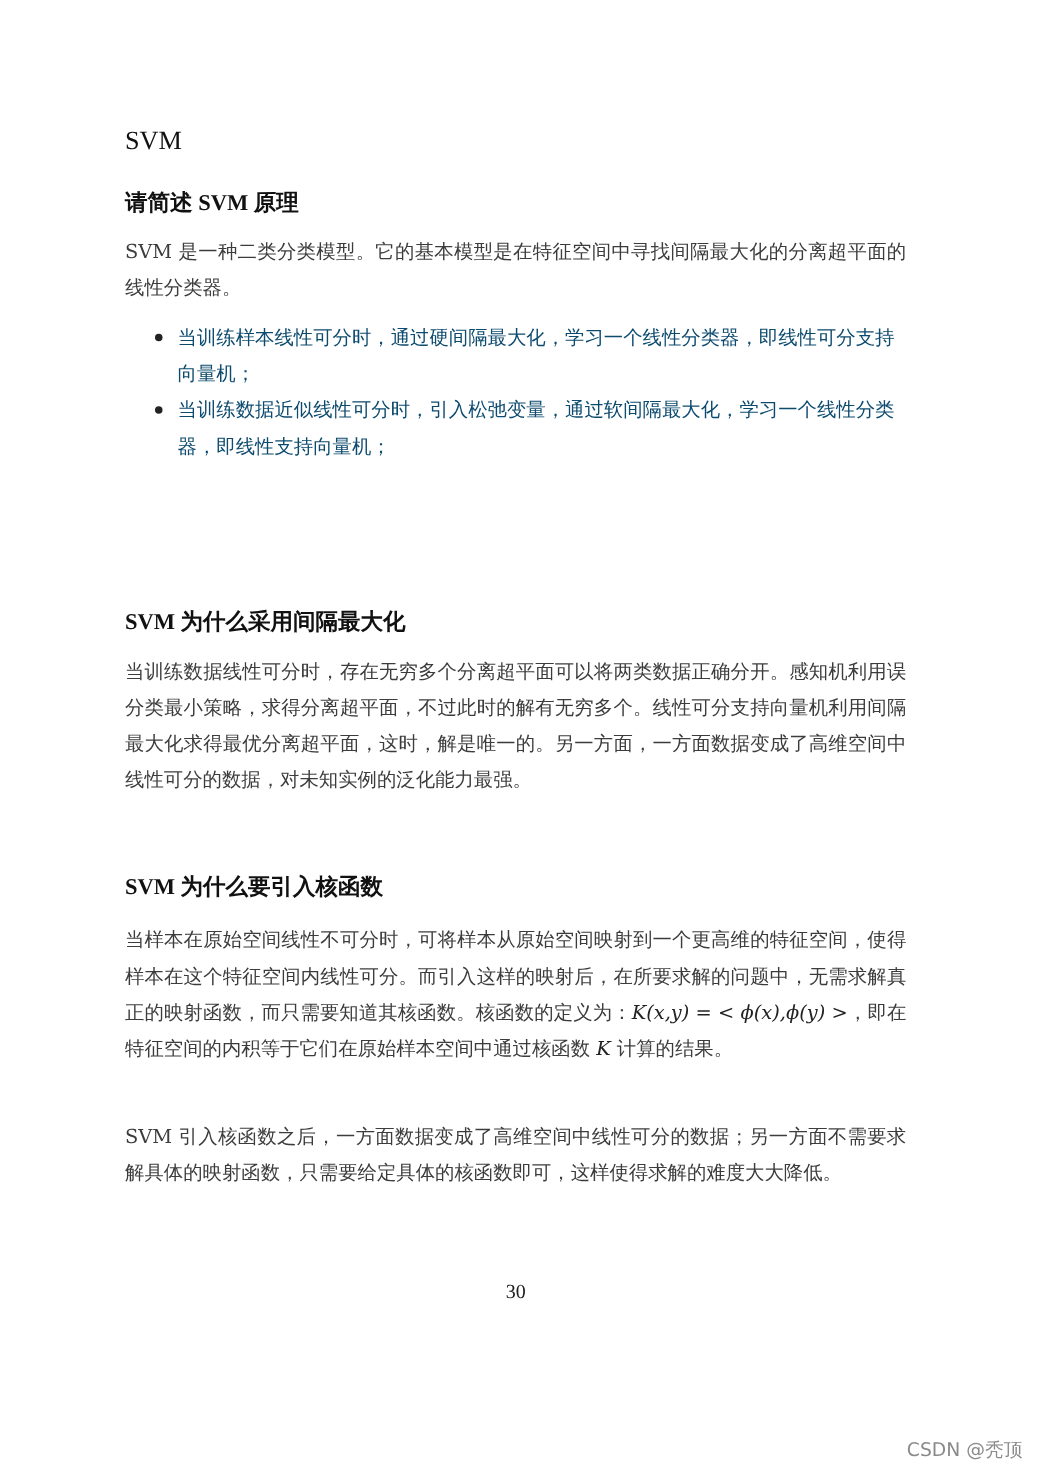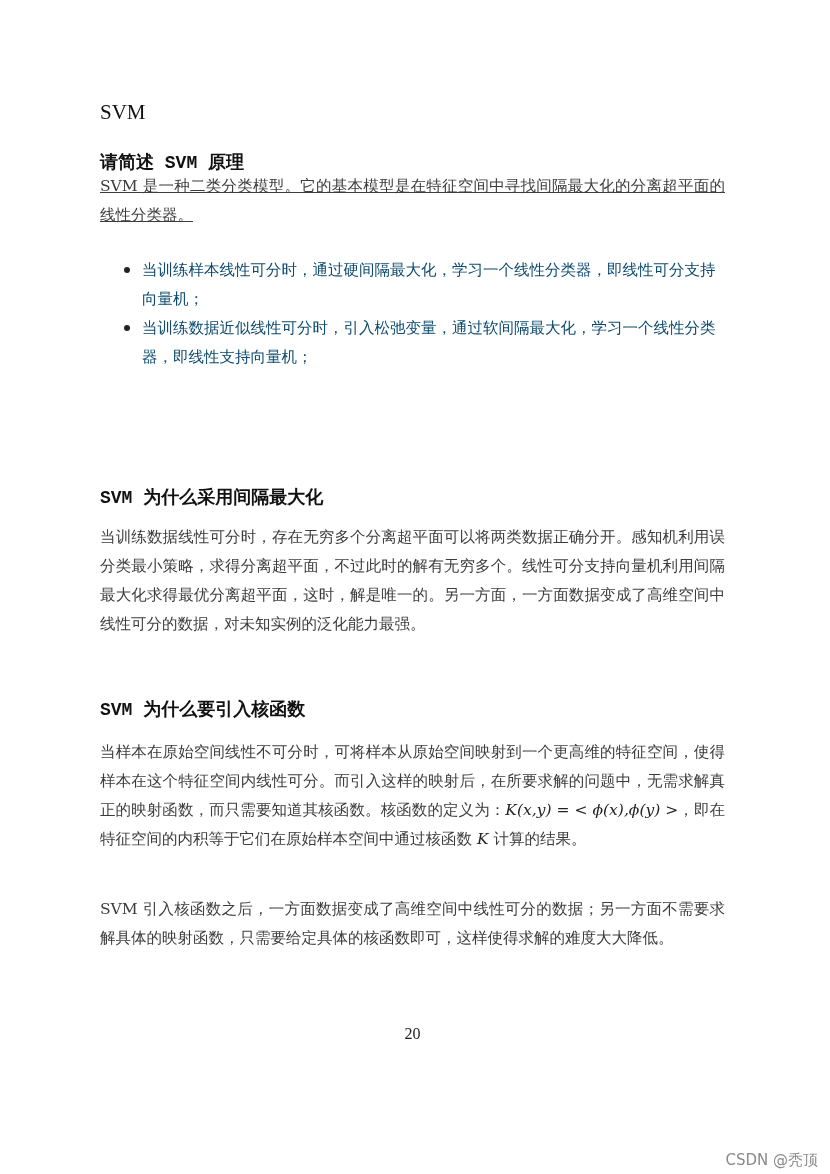--- a/index.html
+++ b/index.html
@@ -7,21 +7,21 @@
     width: 830px; height: 1174px; background: #ffffff; position: relative; overflow: hidden;
     font-family: "DejaVu Serif", "Liberation Serif", serif; color: #3a3a3a;
   }
   .page { position: absolute; left: 100px; top: 0; width: 625px; }
   .title-svm {
     position: absolute; left: 0; top: 100px; font-size: 21px; color: #111;
     font-family: "Liberation Serif", "DejaVu Serif", serif; letter-spacing: 0;
   }
   .h2 {
     position: absolute; left: 0; font-size: 18px; font-weight: bold; color: #111;
-    font-family: Liberation Mono, monospace;
+    font-family: Liberation Serif, serif;
   }
   .p {
     position: absolute; left: 0; width: 625px; font-size: 15.5px; line-height: 29px;
     color: #3c3c3c; text-align: justify;
   }
   ul.bullets { position: absolute; left: 0; top: 256px; width: 625px; margin: 0; padding: 0; list-style: none; }
   ul.bullets li { position: relative; padding-left: 42px; font-size: 15.5px; line-height: 29px; color: #0c4a6e; }
   ul.bullets li .dot {
     position: absolute; left: 24px; top: 11px; width: 6px; height: 6px; border-radius: 50%; background: #222;
   }
@@ -35,32 +35,32 @@
     font-family: "DejaVu Sans", sans-serif;
   }
 </style>
 </head>
 <body>
 
 <div class="page">
   <div class="title-svm">SVM</div>
 
   <div class="h2" style="top:150px;">请简述 SVM 原理</div>
-  <div class="p" style="top:172px;text-decoration:underline;">SVM 是一种二类分类模型。它的基本模型是在特征空间中寻找间隔最大化的分离超平面的线性分类器。</div>
+  <div class="p" style="top:187px;">SVM 是一种二类分类模型。它的基本模型是在特征空间中寻找间隔最大化的分离超平面的线性分类器。</div>
 
   <ul class="bullets">
     <li><span class="dot"></span><span>当训练样本线性可分时，通过硬间隔最大化，学习一个线性分类器，即线性可分支持向量机；</span></li>
     <li><span class="dot"></span><span>当训练数据近似线性可分时，引入松弛变量，通过软间隔最大化，学习一个线性分类器，即线性支持向量机；</span></li>
   </ul>
 
   <div class="h2" style="top:485px;">SVM 为什么采用间隔最大化</div>
   <div class="p" style="top:523px;">当训练数据线性可分时，存在无穷多个分离超平面可以将两类数据正确分开。感知机利用误分类最小策略，求得分离超平面，不过此时的解有无穷多个。线性可分支持向量机利用间隔最大化求得最优分离超平面，这时，解是唯一的。另一方面，一方面数据变成了高维空间中线性可分的数据，对未知实例的泛化能力最强。</div>
 
   <div class="h2" style="top:697px;">SVM 为什么要引入核函数</div>
   <div class="p" style="top:738px;">
     <span>当样本在原始空间线性不可分时，可将样本从原始空间映射到一个更高维的特征空间，使得样本在这个特征空间内线性可分。而引入这样的映射后，在所要求解的问题中，无需求解真正的映射函数，而只需要知道其核函数。核函数的定义为：</span><span class="math">K(x,y) = &lt; ϕ(x),ϕ(y) &gt;</span><span>，即在特征空间的内积等于它们在原始样本空间中通过核函数 </span><span class="math">K</span><span> 计算的结果。</span>
   </div>
   <div class="p" style="top:895px;">SVM 引入核函数之后，一方面数据变成了高维空间中线性可分的数据；另一方面不需要求解具体的映射函数，只需要给定具体的核函数即可，这样使得求解的难度大大降低。</div>
 
-  <div class="pagenum">20</div>
+  <div class="pagenum">30</div>
 </div>
 
 <div class="watermark">CSDN @秃顶</div>
 
 </body></html>

